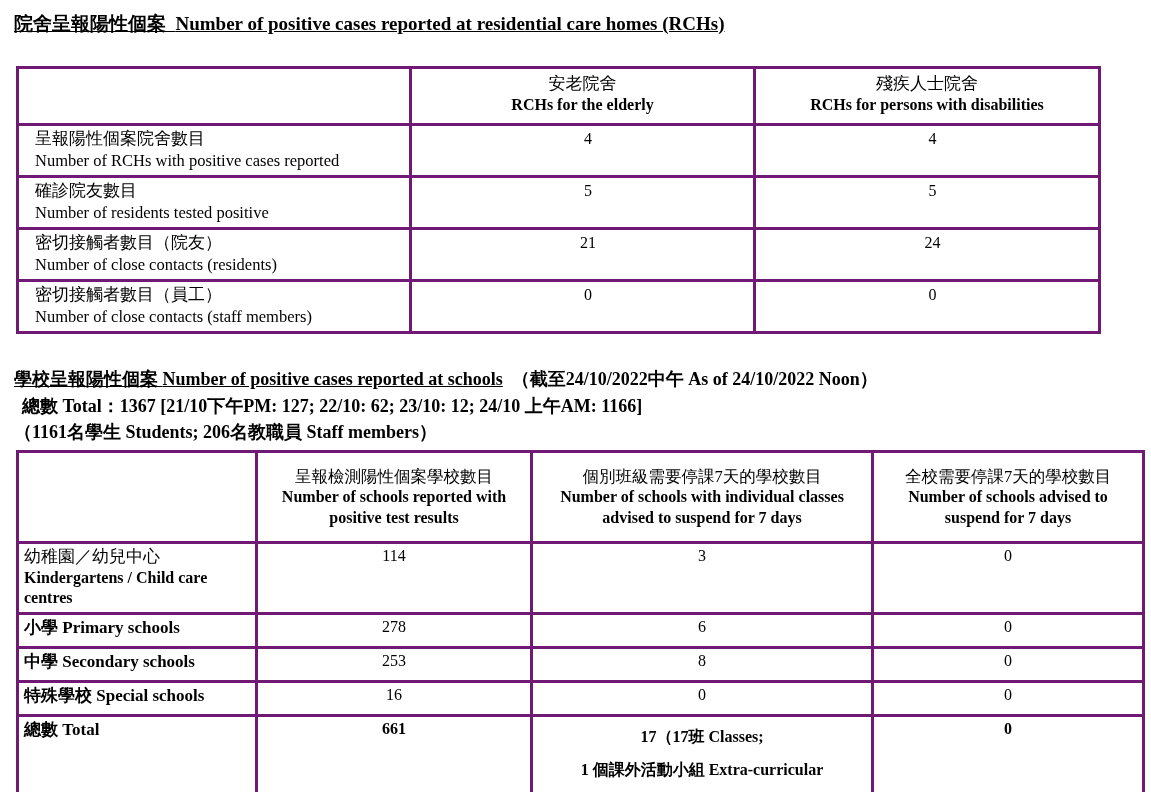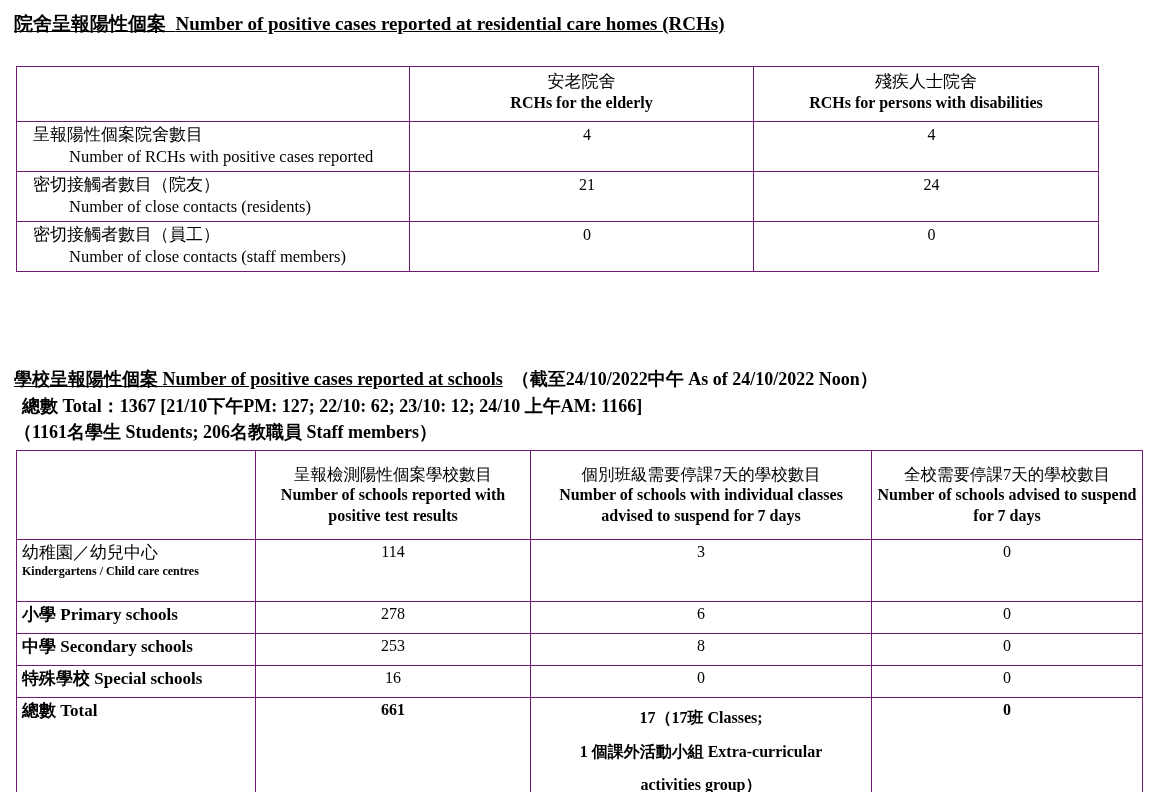--- a/index.html
+++ b/index.html
@@ -65,21 +65,21 @@
   }
 
   
   table.doc-table {
     border-collapse: collapse;
     table-layout: fixed;
     position: absolute;
     background: #fff;
   }
   table.doc-table td, table.doc-table th {
-    border: 1px solid #701a75;
+    border: 3px solid #701a75;
     vertical-align: top;
     padding: 2px 5px 3px 5px;
     font-size: 16.5px;
     line-height: 1.28;
   }
 
   
   #rch-table {
     left: 16px;
     top: 66px;
@@ -93,21 +93,21 @@
     text-align: center;
     vertical-align: top;
     height: 47px;
     padding-top: 4px;
   }
   #rch-table th.head .zh { font-weight: normal; display: block; font-size: 17px; }
   #rch-table th.head .en { font-weight: bold; display: block; font-size: 16px; }
 
   #rch-table td.label { text-align: left; }
   #rch-table td.label .zh { display: block; font-weight: normal; font-size: 17px; }
-  #rch-table td.label .en { display: block; font-weight: normal; font-size: 16.5px; margin-left: 36px; }
+  #rch-table td.label .en { display: block; font-weight: normal; font-size: 16.5px; }
   #rch-table td.val {
     text-align: center;
     font-size: 16px;
     padding-top: 3px;
   }
   #rch-table tr.datarow td { height: 43px; padding-left: 16px; }
 
   
   #schools-table {
     left: 16px;
@@ -180,20 +180,28 @@
       </tr>
     </thead>
     <tbody>
       <tr class="datarow">
         <td class="label">
           <span class="zh">呈報陽性個案院舍數目</span>
           <span class="en">Number of RCHs with positive cases reported</span>
         </td>
         <td class="val">4</td>
         <td class="val">4</td>
+      </tr>
+      <tr class="datarow">
+        <td class="label">
+          <span class="zh">確診院友數目</span>
+          <span class="en">Number of residents tested positive</span>
+        </td>
+        <td class="val">5</td>
+        <td class="val">5</td>
       </tr>
       <tr class="datarow">
         <td class="label">
           <span class="zh">密切接觸者數目（院友）</span>
           <span class="en">Number of close contacts (residents)</span>
         </td>
         <td class="val">21</td>
         <td class="val">24</td>
       </tr>
       <tr class="datarow">
@@ -235,21 +243,21 @@
         <th class="head">
           <span class="zh">全校需要停課7天的學校數目</span>
           <span class="en">Number of schools advised to suspend for 7 days</span>
         </th>
       </tr>
     </thead>
     <tbody>
       <tr class="r-kg">
         <td class="label">
           <span style="font-weight:normal;display:block;">幼稚園／幼兒中心</span>
-          <span style="font-weight:bold;display:block;font-size:12px;">Kindergartens / Child care centres</span>
+          <span style="font-weight:bold;display:block;font-size:16px;">Kindergartens / Child care centres</span>
         </td>
         <td class="val">114</td>
         <td class="val">3</td>
         <td class="val">0</td>
       </tr>
       <tr class="r-norm">
         <td class="label">小學 Primary schools</td>
         <td class="val">278</td>
         <td class="val">6</td>
         <td class="val">0</td>

